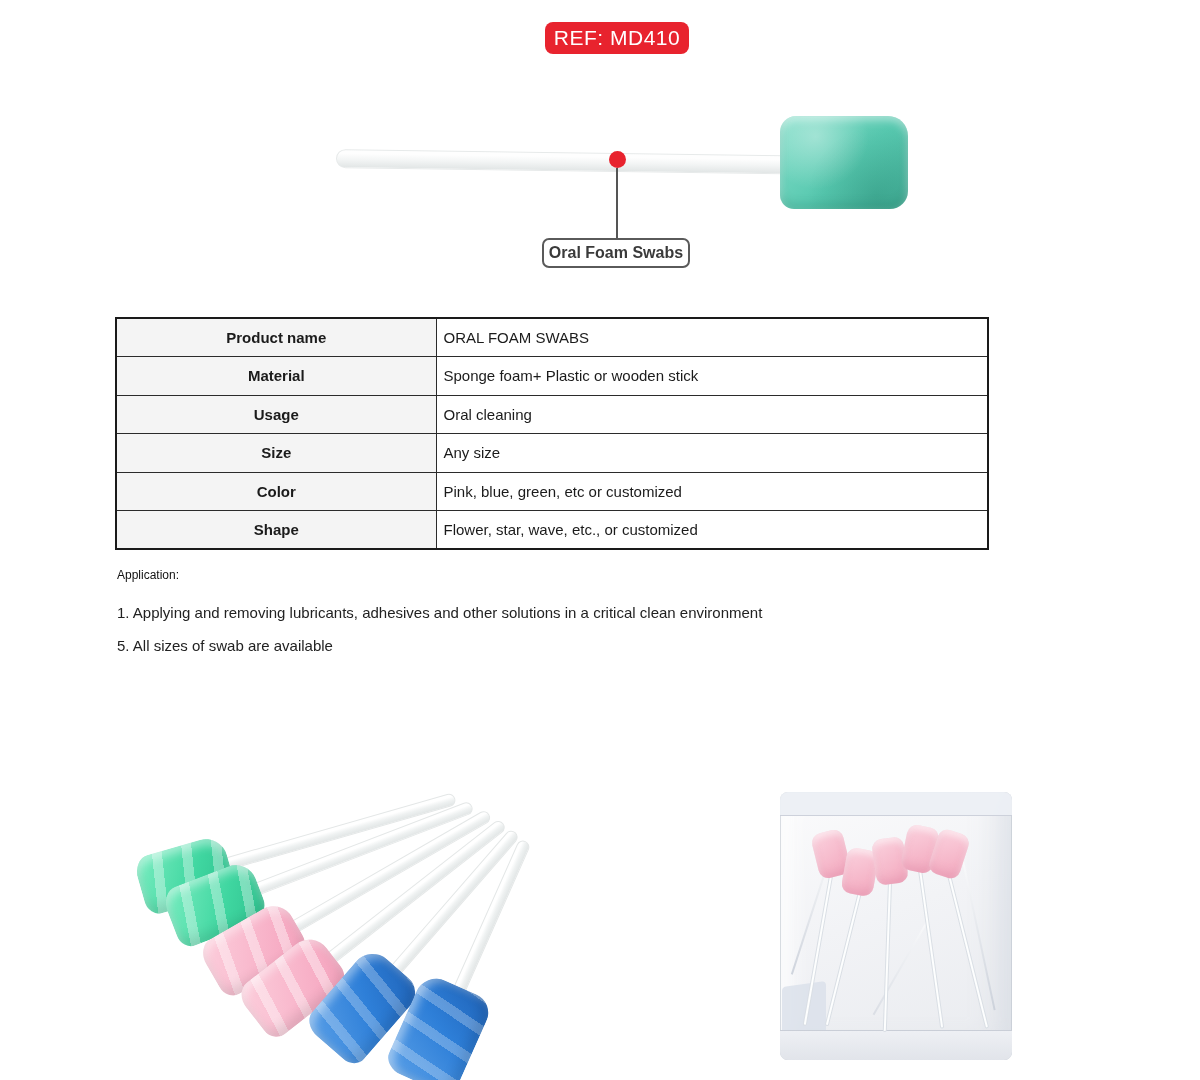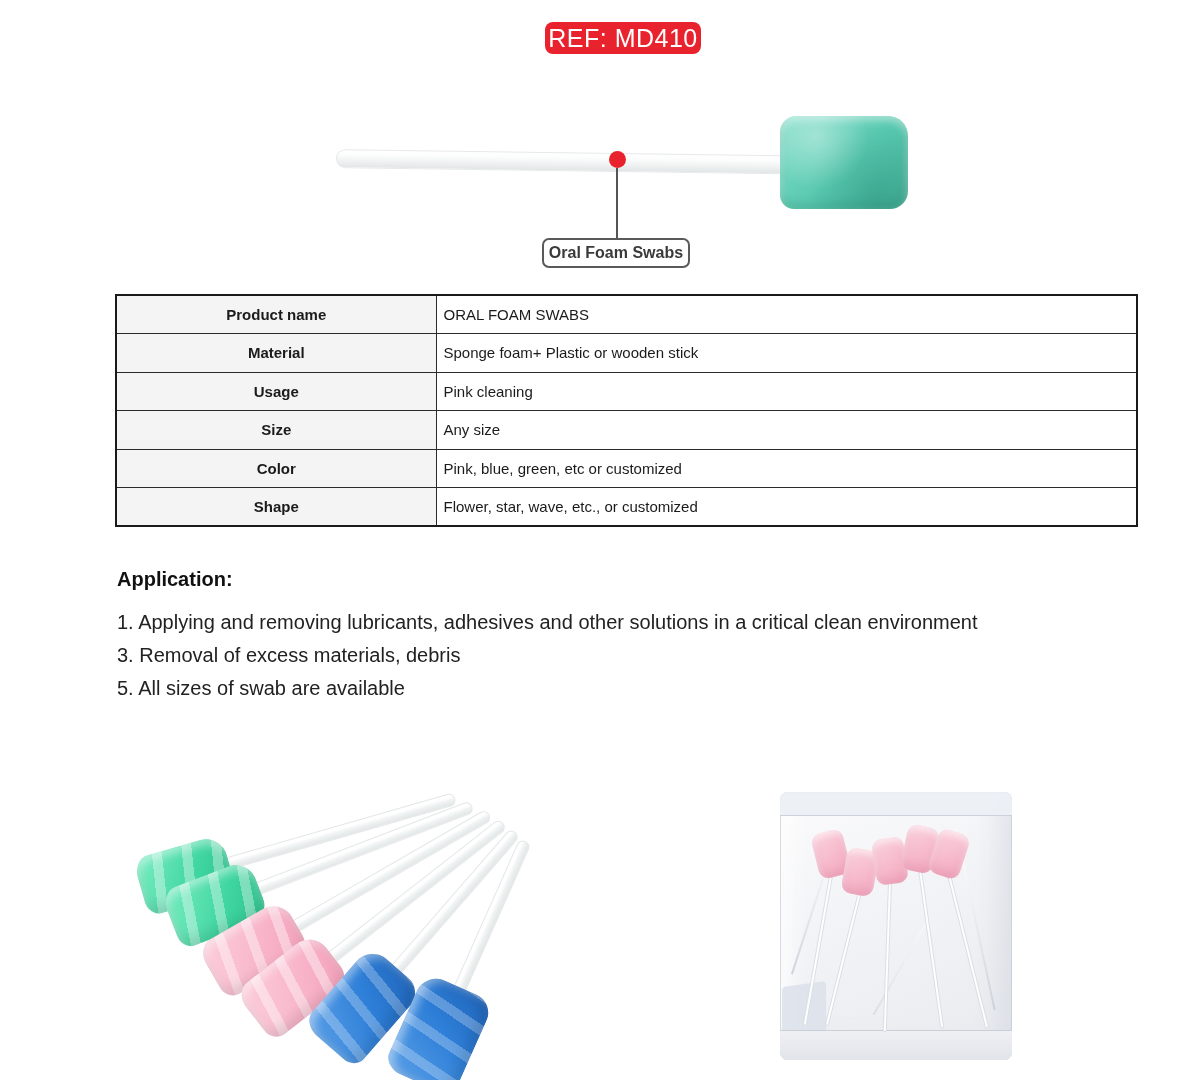--- a/index.html
+++ b/index.html
@@ -2,24 +2,24 @@
 <html><head>
 <meta charset="utf-8">
 <style>
   * { margin:0; padding:0; box-sizing:border-box; }
   html,body { width:1200px; height:1080px; background:#ffffff;
     font-family:"Liberation Sans", sans-serif; color:#1b1b1b; overflow:hidden; }
   .abs { position:absolute; }
   #page { position:relative; width:1200px; height:1080px; }
 
   
-  #ref-badge { left:545px; top:22px; width:156px; height:32px;
+  #ref-badge { left:545px; top:22px; width:144px; height:32px;
     background:#e8232e; color:#fff; border-radius:8px;
     display:flex; align-items:center; justify-content:center;
-    font-size:25px; letter-spacing:.5px; }
+    font-size:21px; letter-spacing:.5px; }
 
   
   #hero-stick { left:336px; top:149px; width:452px; height:19px;
     background:linear-gradient(#fefefe 20%, #f3f5f5 55%, #e2e6e6);
     border:1px solid #e7eaea; border-radius:10px 3px 3px 10px;
     transform:rotate(.8deg); transform-origin:left center; }
   #hero-foam { left:780px; top:116px; width:128px; height:93px;
     border-radius:16px 20px 18px 14px;
     background:
       radial-gradient(circle at 28% 22%, rgba(255,255,255,.35), transparent 45%),
@@ -28,32 +28,32 @@
     box-shadow:inset 0 -6px 10px rgba(0,80,60,.15), inset 0 4px 8px rgba(255,255,255,.5); }
   #hero-dot { left:609px; top:151px; width:17px; height:17px; border-radius:50%;
     background:#e8232e; }
   #hero-line { left:616px; top:168px; width:2px; height:71px; background:#555; }
   #hero-label { left:542px; top:238px; width:148px; height:30px;
     background:#fff; border:2px solid #5a5a5a; border-radius:7px;
     display:flex; align-items:center; justify-content:center;
     font-size:16px; font-weight:bold; color:#3a3a3a; }
 
   
-  #spec-table { left:115px; top:294px; width:1023px; height:233px;
+  #spec-table { left:115px; top:317px; width:874px; height:233px;
     border-collapse:collapse; table-layout:fixed; }
   #spec-table td { border:1px solid #2b2b2b; height:33px; font-size:15px; }
   #spec-table { border:2px solid #1a1a1a; }
   #spec-table td.lbl { width:320px; text-align:center; font-weight:bold;
     background:#f4f4f4; }
   #spec-table td.val { padding-left:7px; background:#fff; }
 
   
   #application { left:117px; top:568px; width:960px; }
-  #app-heading { font-size:20px; font-weight:bold; color:#111; }
-  .app-item { margin-top:17px; font-size:20px; color:#222; line-height:16px; }
+  #app-heading { font-size:12px; font-weight:normal; color:#111; }
+  .app-item { margin-top:17px; font-size:15px; color:#222; line-height:16px; }
   .app-item:first-of-type { margin-top:23px; }
 
   
   #fan { left:150px; top:788px; width:430px; height:285px; }
   .swab { position:absolute; display:flex; align-items:center;
     transform-origin:100% 50%; }
   .stick { height:13px; flex:1 0 auto;
     background:linear-gradient(#ffffff 25%, #eef1f1 60%, #e2e6e6);
     border:1px solid #e4e7e7; border-radius:2px 8px 8px 2px; margin-left:-6px; }
   .head { flex:0 0 auto; z-index:2;
@@ -144,41 +144,40 @@
       <tr>
         <td class="lbl">Product name</td>
         <td class="val">ORAL FOAM SWABS</td>
       </tr>
       <tr>
         <td class="lbl">Material</td>
         <td class="val">Sponge foam+ Plastic or wooden stick</td>
       </tr>
       <tr>
         <td class="lbl">Usage</td>
-        <td class="val">Pink cleaning</td>
+        <td class="val">Oral cleaning</td>
       </tr>
       <tr>
         <td class="lbl">Size</td>
         <td class="val">Any size</td>
       </tr>
       <tr>
         <td class="lbl">Color</td>
         <td class="val">Pink, blue, green, etc or customized</td>
       </tr>
       <tr>
         <td class="lbl">Shape</td>
         <td class="val">Flower, star, wave, etc., or customized</td>
       </tr>
     </tbody>
   </table>
 
   <div id="application" class="abs">
     <div id="app-heading">Application:</div>
     <p class="app-item">1. Applying and removing lubricants, adhesives and other solutions in a critical clean environment</p>
-    <p class="app-item">3. Removal of excess materials, debris</p>
     <p class="app-item">5. All sizes of swab are available</p>
   </div>
 
   <div id="fan" class="abs">
     <div id="sw1" class="swab">
       <div class="head green r18"></div>
       <div class="stick"></div>
     </div>
     <div id="sw2" class="swab">
       <div class="head green r18"></div>

